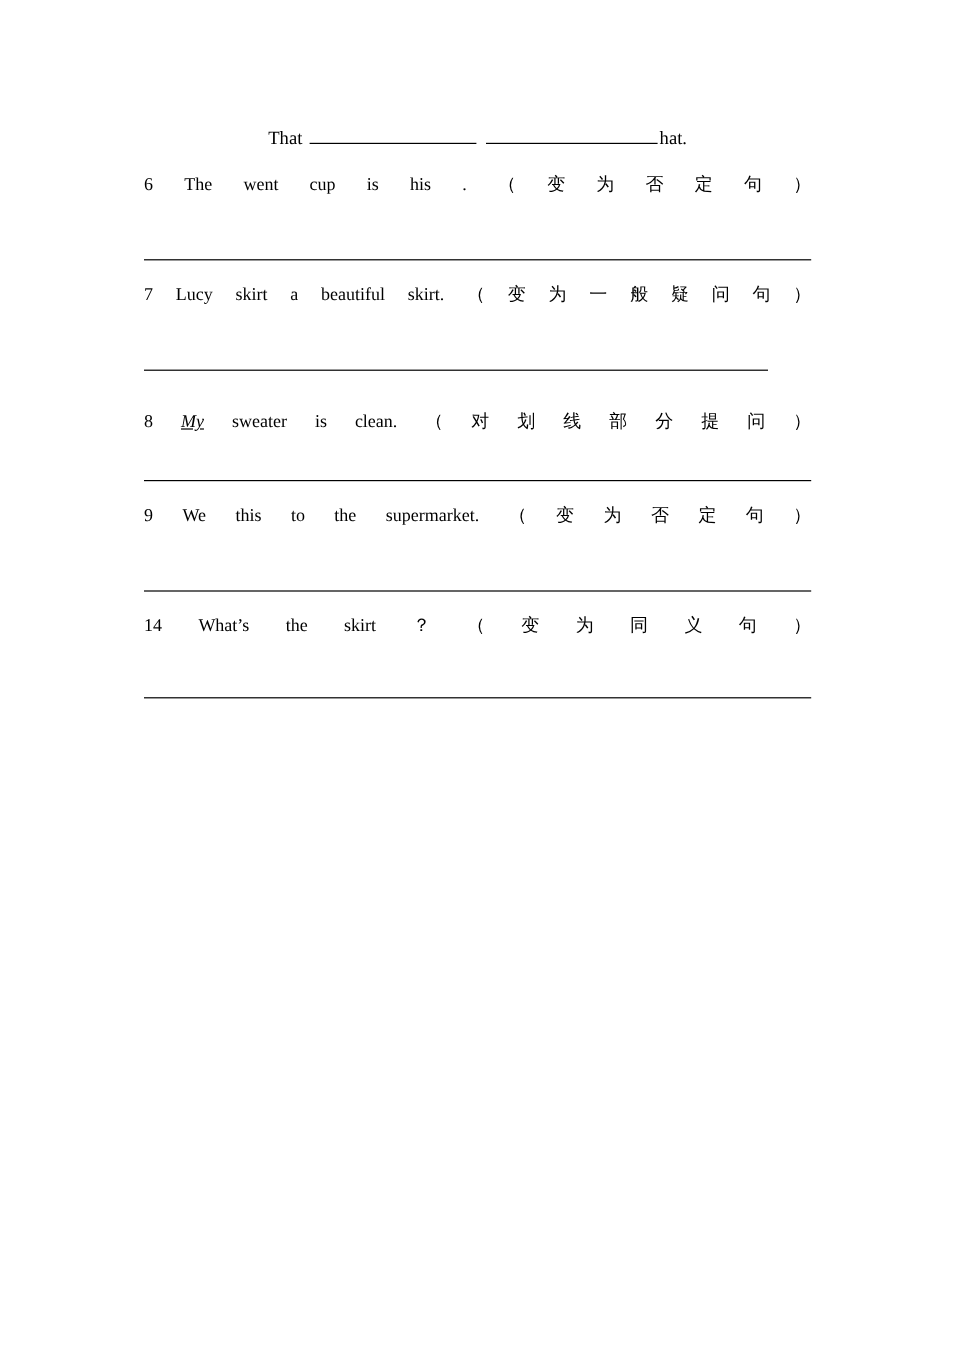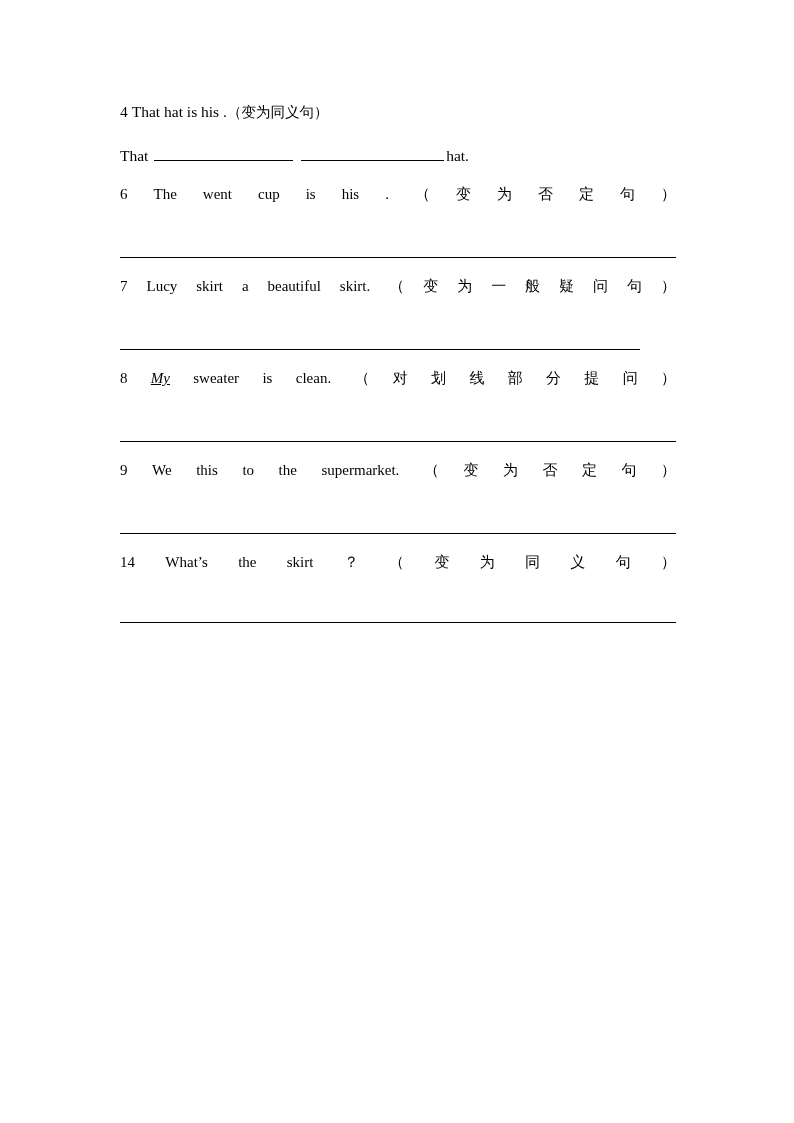--- a/index.html
+++ b/index.html
@@ -44,20 +44,21 @@
     font-family: "DejaVu Sans", "Liberation Sans", sans-serif;
     font-size: 14.5px;
   }
 
   
   .ans-row {
     font-size: 15.5px;
     line-height: 1.0;
     white-space: nowrap;
     height: 42px;
+    text-align: center;
   }
   .blank {
     display: inline-block;
     border-bottom: 1.3px solid #000;
     vertical-align: baseline;
     height: 0.95em;
     margin: 0 2px;
   }
   .blank-a { width: 139px; }
   .blank-b { width: 143px; }
@@ -77,42 +78,40 @@
     white-space: pre;
   }
   .q-just .spacer { flex: 1 1 auto; }
   .q-just .cnch {
     font-family: "DejaVu Sans", "Liberation Sans", sans-serif;
     font-size: 15px;
   }
   .q-just .em-underline {
     font-style: italic;
     text-decoration: underline;
+    margin-top: 15px;
   }
 
   .rule {
     border-bottom: 1.4px solid #000;
     height: 0;
     width: 556px;
   }
   .rule-short { width: 520px; }
 
   .gap-a { height: 48px; }
   .gap-b { height: 21px; }
   .gap-c { height: 45px; }
 </style>
 </head>
 <body>
 
 <div class="page">
   <div class="content">
 
-    <div class="q-compact">
-      <span class="num">4</span><span>That hat is his .</span><span class="cn">（变为同义句）</span>
-    </div>
 
     <div class="ans-row">
       <span>That</span>
       <span class="blank blank-a"></span>
       <span class="blank blank-b"></span><span>hat.</span>
     </div>
 
 
 
     <div class="q-just">

